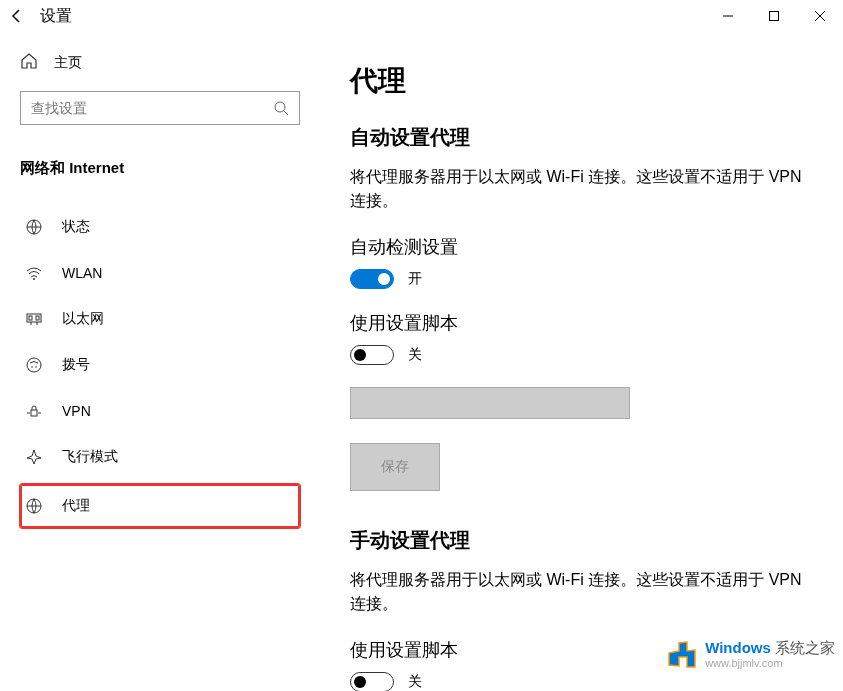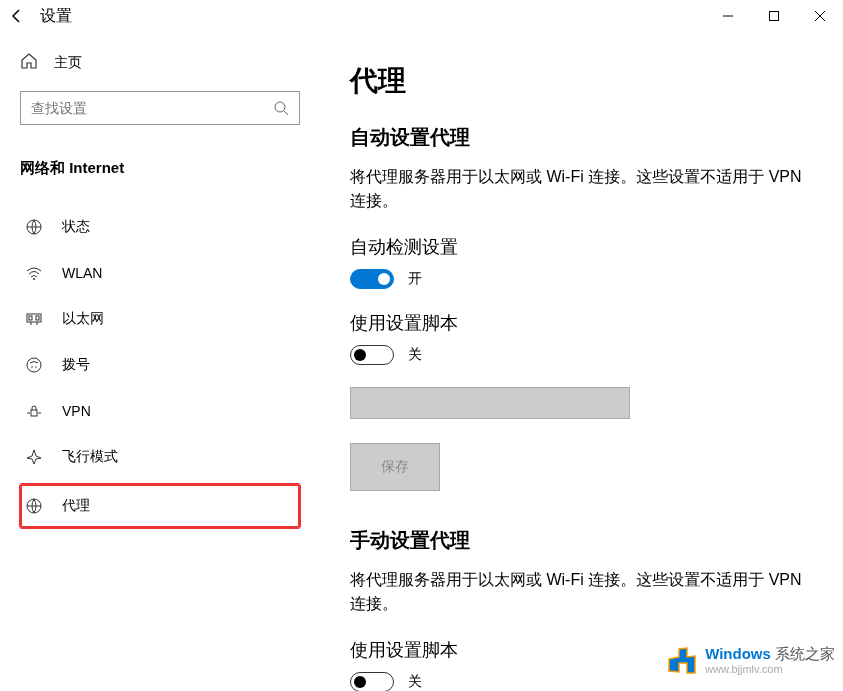--- a/index.html
+++ b/index.html
@@ -95,21 +95,21 @@
     }
     .text-input.half { width: 170px; }
     .text-input.small { width: 100px; }
     .save-btn {
       width: 90px; height: 48px; background: #ccc; border: 1px solid #aaa;
       color: #888; cursor: not-allowed; margin-bottom: 36px; font-size:14px;
     }
     .port-row { display:flex; gap:20px; }
     .port-col { display:flex; flex-direction:column; }
     .watermark {
-      position: absolute; right: 8px; bottom: 12px;
+      position: absolute; right: 8px; bottom: 18px;
       display: flex; align-items: center; gap: 6px;
       font-size: 12px; color: #888;
     }
     .watermark .wm-logo {
       width: 36px; height: 36px;
     }
     .wm-text { display:flex; flex-direction:column; line-height:1.2; }
     .wm-main { color:#0078d4; font-weight:600; font-size:15px; }
     .wm-main .cn { color:#555; font-weight:400; }
     .wm-url { color:#aaa; font-size:11px; }

